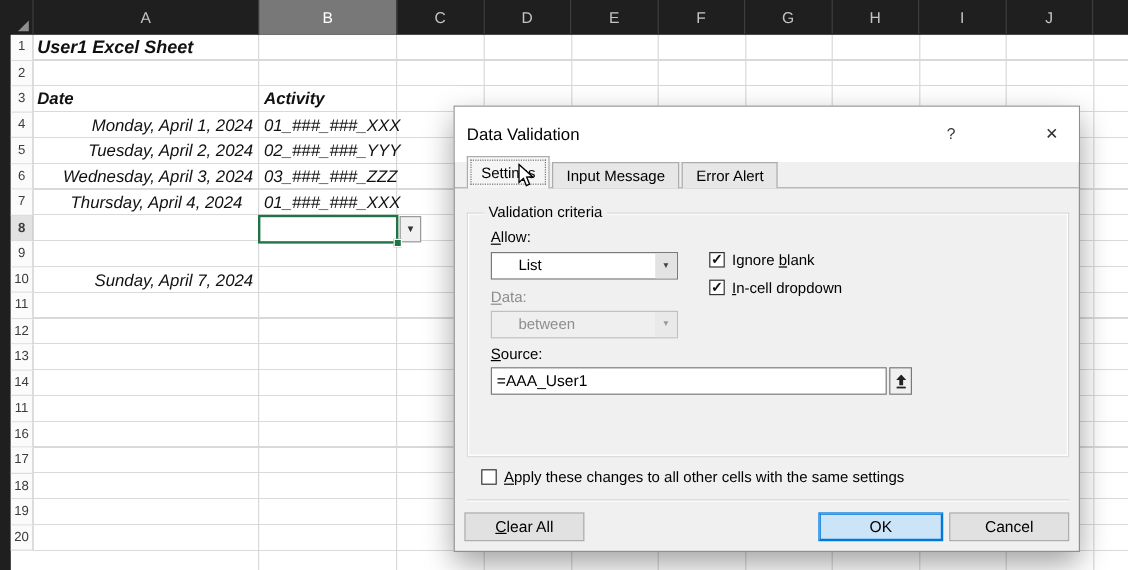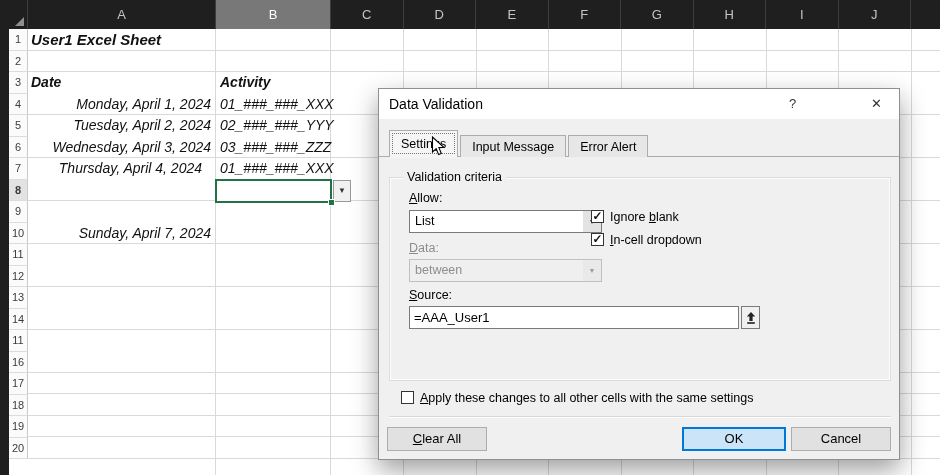--- a/index.html
+++ b/index.html
@@ -31,41 +31,41 @@
   .cel.right{text-align:right;}
   .sel-box{position:absolute;left:215px;top:178.5px;width:117px;height:24px;background:#fff;
       border:2px solid #217346;box-sizing:border-box;z-index:4;}
   .fill-handle{position:absolute;left:328px;top:199px;width:5px;height:5px;background:#217346;border:1px solid #fff;z-index:5;}
   .dd-btn{position:absolute;left:333px;top:180px;width:18px;height:22px;background:#f1f1f1;
       border:1px solid #9a9a9a;box-sizing:border-box;text-align:center;line-height:20px;font-size:8px;color:#333;z-index:4;}
 
   
   .dialog{position:absolute;left:378px;top:88px;width:522px;height:372px;background:#f0f0f0;
       border:1px solid #8f8f8f;box-sizing:border-box;box-shadow:0 10px 24px rgba(0,0,0,.38);z-index:10;font-size:12.5px;color:#000;}
-  .titlebar{position:absolute;left:0;top:0;right:0;height:30px;background:#ffffff;display:flex;align-items:center;gap:39px;}
+  .titlebar{position:absolute;left:0;top:0;right:0;height:46px;background:#ffffff;display:flex;align-items:center;gap:39px;}
   .tb-title{flex:1;padding-left:10px;font-size:14px;color:#000;}
   .tb-btn{width:45px;height:30px;line-height:30px;text-align:center;font-size:13px;color:#333;}
 
   .tabstrip-line{position:absolute;left:0;top:67px;right:0;height:1px;background:#acacac;}
   .tabs{position:absolute;left:10px;top:41px;height:27px;display:flex;align-items:flex-end;z-index:2;}
   .tab{height:22px;line-height:22px;padding:0 11px;background:#e7e7e7;border:1px solid #acacac;
       border-bottom:none;margin-right:2px;box-sizing:border-box;}
   .tab.active{height:27px;line-height:26px;background:#f5f5f5;outline:1px dotted #767676;outline-offset:-4px;position:relative;}
   .tab.active::after{content:"";position:absolute;left:0;right:0;bottom:-1px;height:1px;background:#f5f5f5;}
 
   .groupbox{position:absolute;left:10px;top:88px;width:502px;height:204px;
       border:1px solid #dcdcdc;box-shadow:inset 0 0 0 1px #fdfdfd;box-sizing:border-box;}
   .group-label{position:absolute;left:24px;top:81px;background:#f0f0f0;padding:0 4px;z-index:2;}
 
   .dlg-label{position:absolute;white-space:nowrap;}
   .dlg-label.disabled{color:#8c8c8c;}
   u{text-decoration:underline;}
 
-  .combo{position:absolute;width:193px;height:23px;background:#fff;border:1px solid #7a7a7a;
-      box-sizing:border-box;display:flex;}
+  .combo{position:absolute;width:156px;height:23px;background:#fff;border:1px solid #7a7a7a;
+      box-sizing:border-box;display:flex;padding-left:17px;}
   .combo .ct{flex:1;line-height:21px;padding-left:5px;overflow:hidden;white-space:nowrap;}
   .combo .ca{width:18px;background:#e3e3e3;text-align:center;line-height:21px;font-size:7px;color:#444;}
   .combo.disabled{background:#efefef;border-color:#c0c0c0;}
   .combo.disabled .ct{color:#8e8e8e;}
   .combo.disabled .ca{background:#e9e9e9;color:#9a9a9a;}
 
   .checkbox{position:absolute;width:13px;height:13px;background:#fff;border:1px solid #333;
       box-sizing:border-box;text-align:center;}
   .checkbox.checked::after{content:"✓";font-size:12px;font-weight:bold;color:#111;line-height:11px;display:block;}
 

